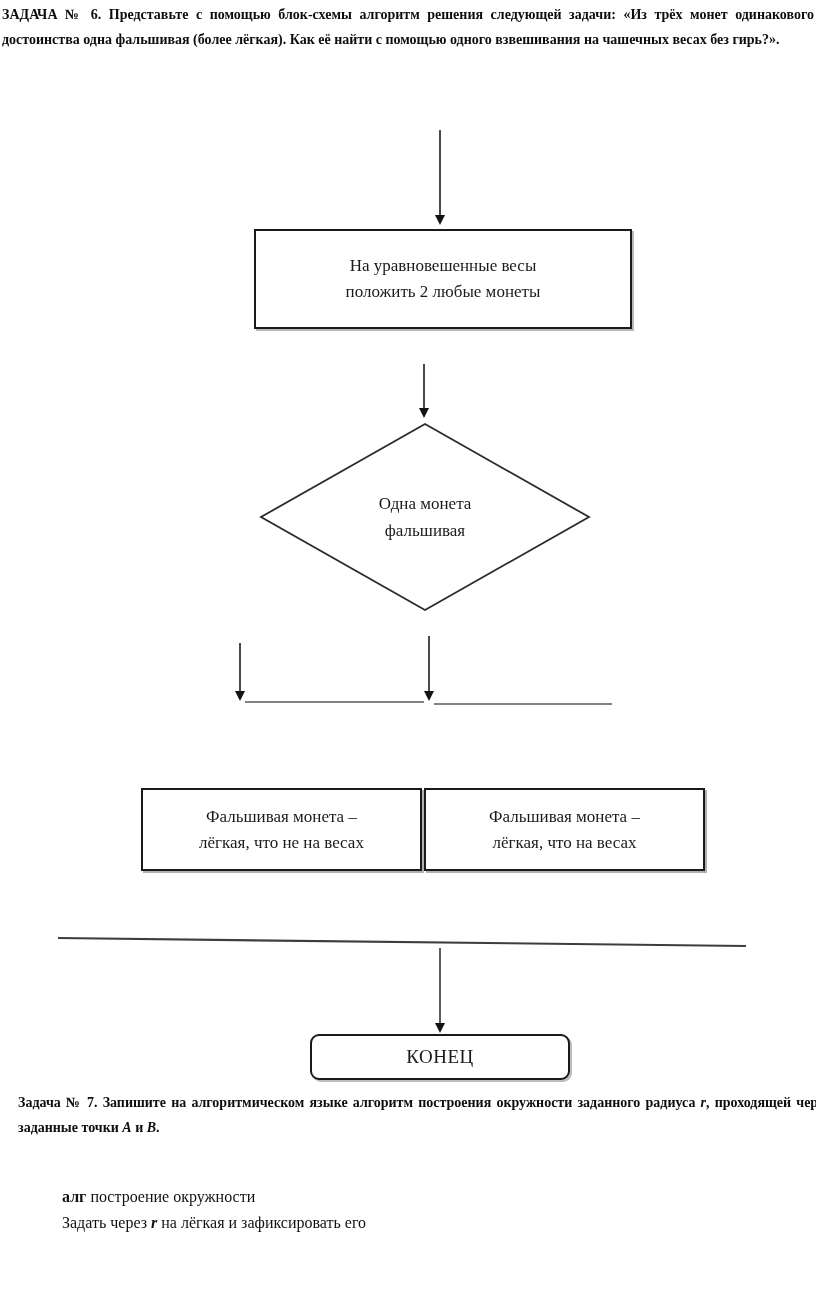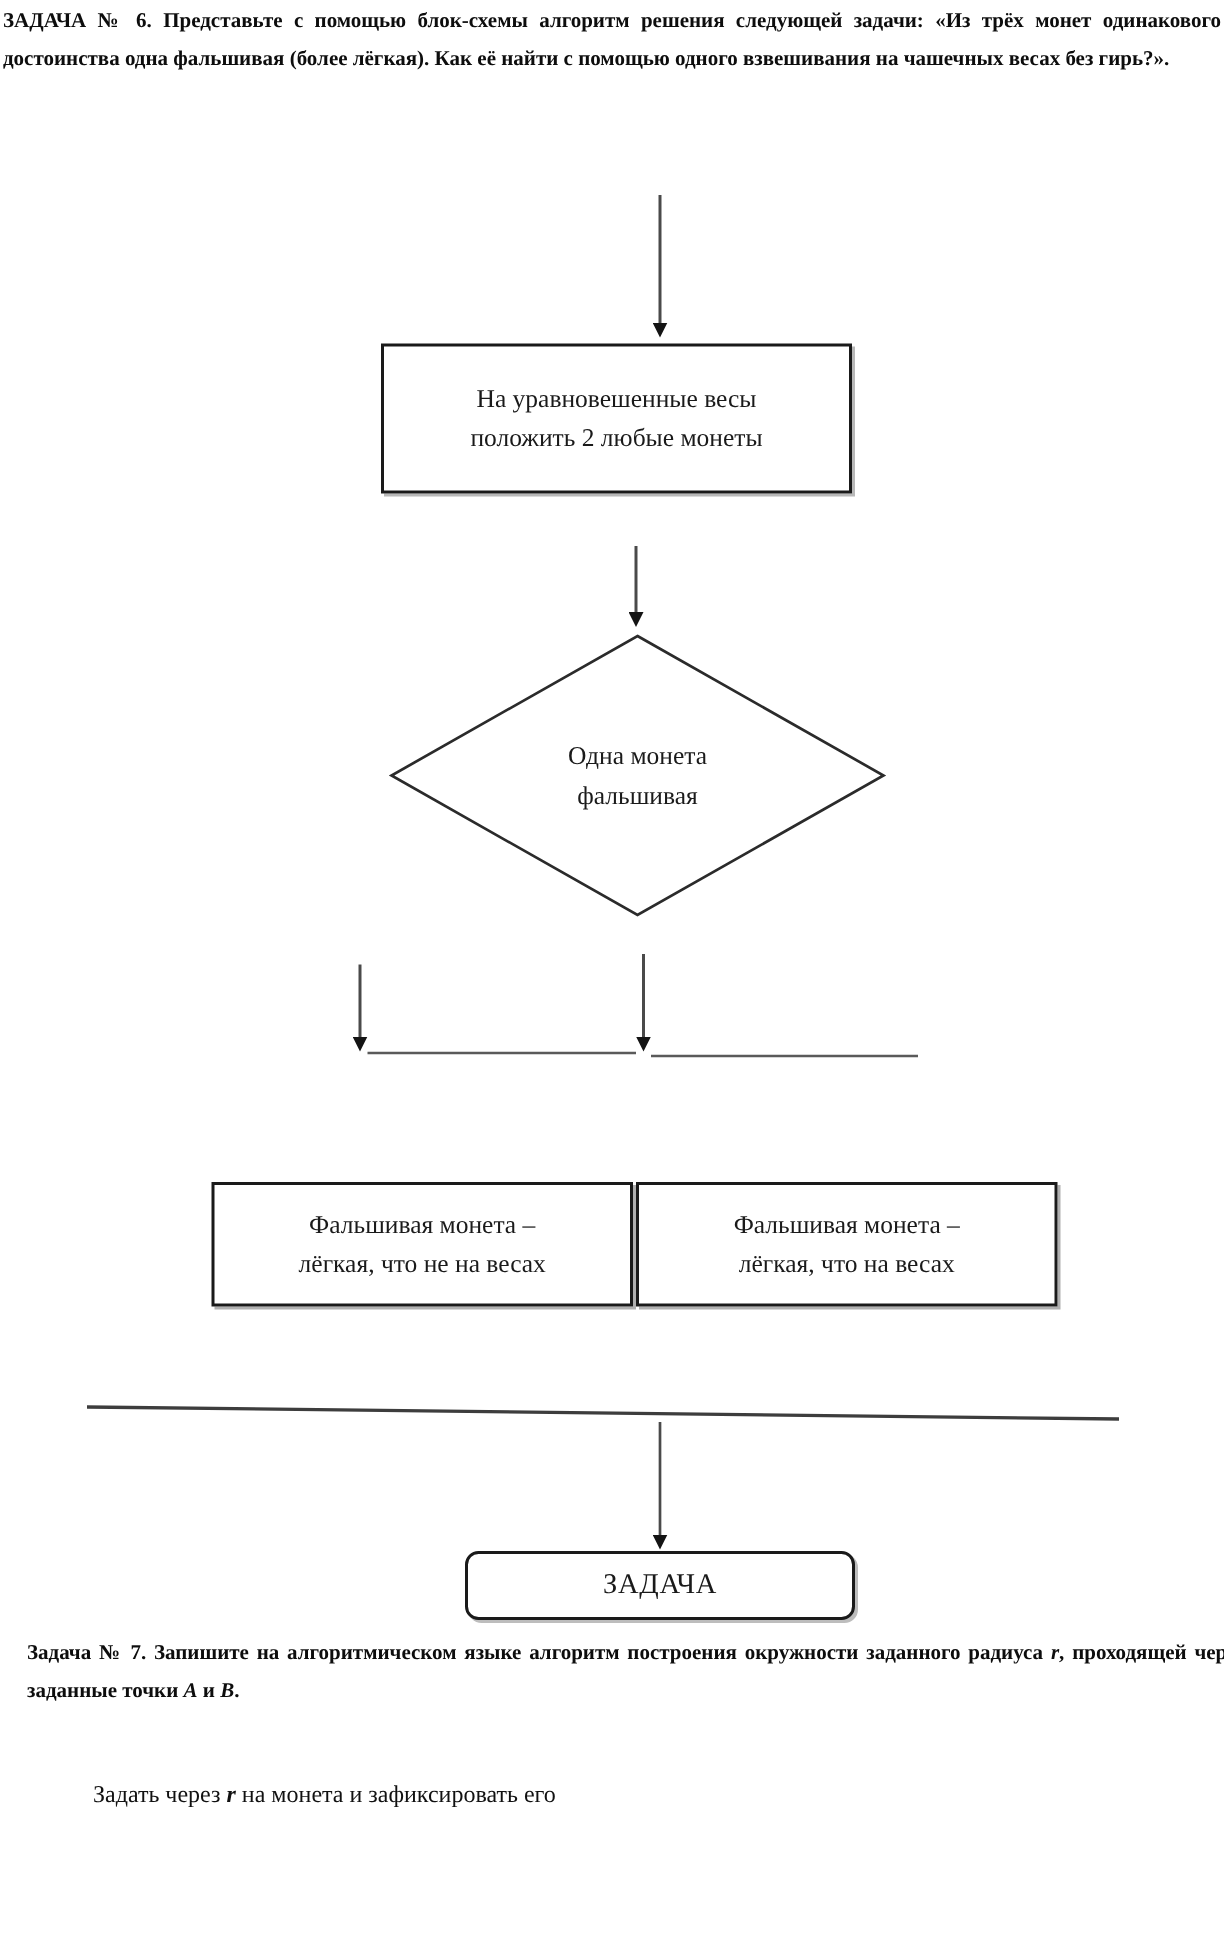--- a/index.html
+++ b/index.html
@@ -77,21 +77,21 @@
   }
   .fc-box .box-txt {
     display: block;
     padding: 0 10px;
     white-space: pre-line;
   }
 
   #box-weigh {
     left: 254px;
     top: 121px;
-    width: 314px;
+    width: 378px;
     height: 100px;
     box-shadow: 2px 2px 0 0 #b8b8b8;
   }
   #box-left-result {
     left: 141px;
     top: 680px;
     width: 281px;
     height: 83px;
     box-shadow: 2px 2px 0 0 #b0b0b0;
   }
@@ -204,26 +204,29 @@
     <span class="box-txt">Фальшивая монета –
 лёгкая, что не на весах</span>
   </div>
 
   <div class="fc-box" id="box-right-result">
     <span class="box-txt">Фальшивая монета –
 лёгкая, что на весах</span>
   </div>
 
   <div class="fc-box" id="box-end">
-    <span class="box-txt">ЗАДАЧА</span>
+    <span class="box-txt">КОНЕЦ</span>
   </div>
 
 </div>
 
 <div class="para" id="task7-text">
   <span>Задача № 7. Запишите на алгоритмическом языке алгоритм построения окружности заданного радиуса </span><i>r</i><span>, проходящей через заданные точки </span><i>A</i><span> и </span><i>B</i><span>.</span>
 </div>
 
 <div id="algo-block">
   <div class="algo-line">
-    <span>Задать через </span><span class="ital">r</span><span> на монета и зафиксировать его</span>
+    <span class="kw">алг</span><span> построение окружности</span>
+  </div>
+  <div class="algo-line">
+    <span>Задать через </span><span class="ital">r</span><span> на лёгкая и зафиксировать его</span>
   </div>
 </div>
 
 </body></html>

